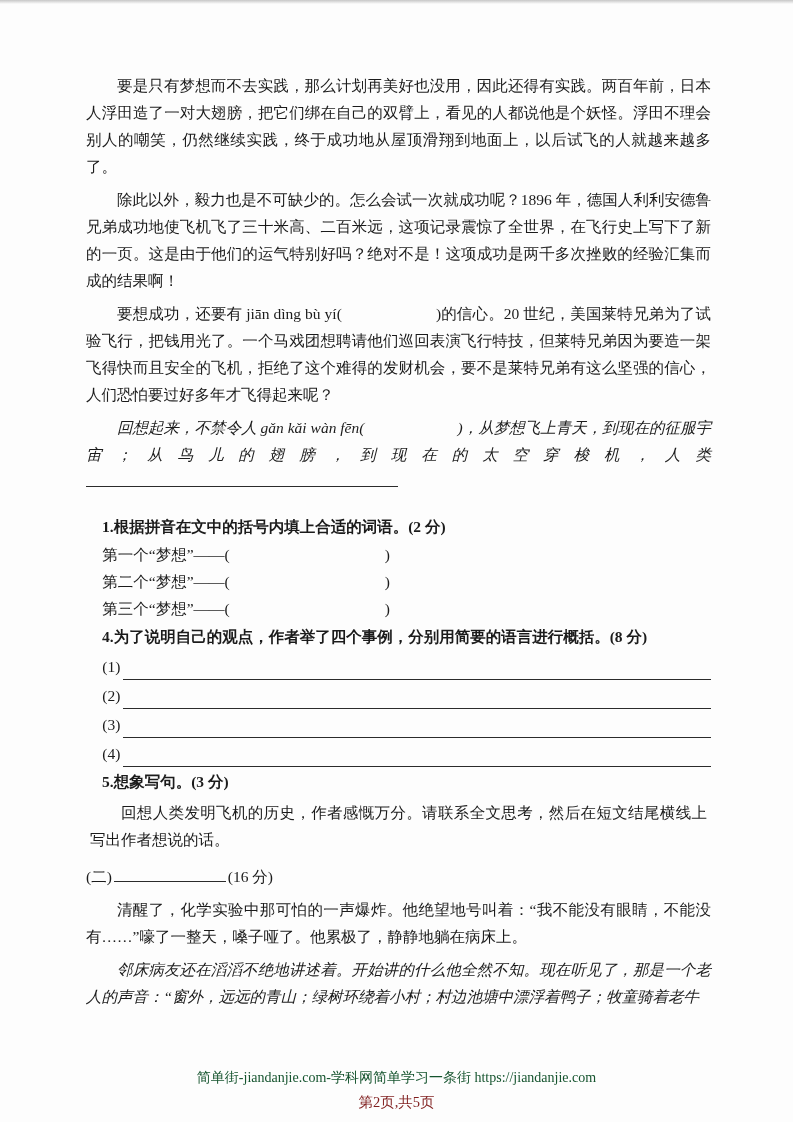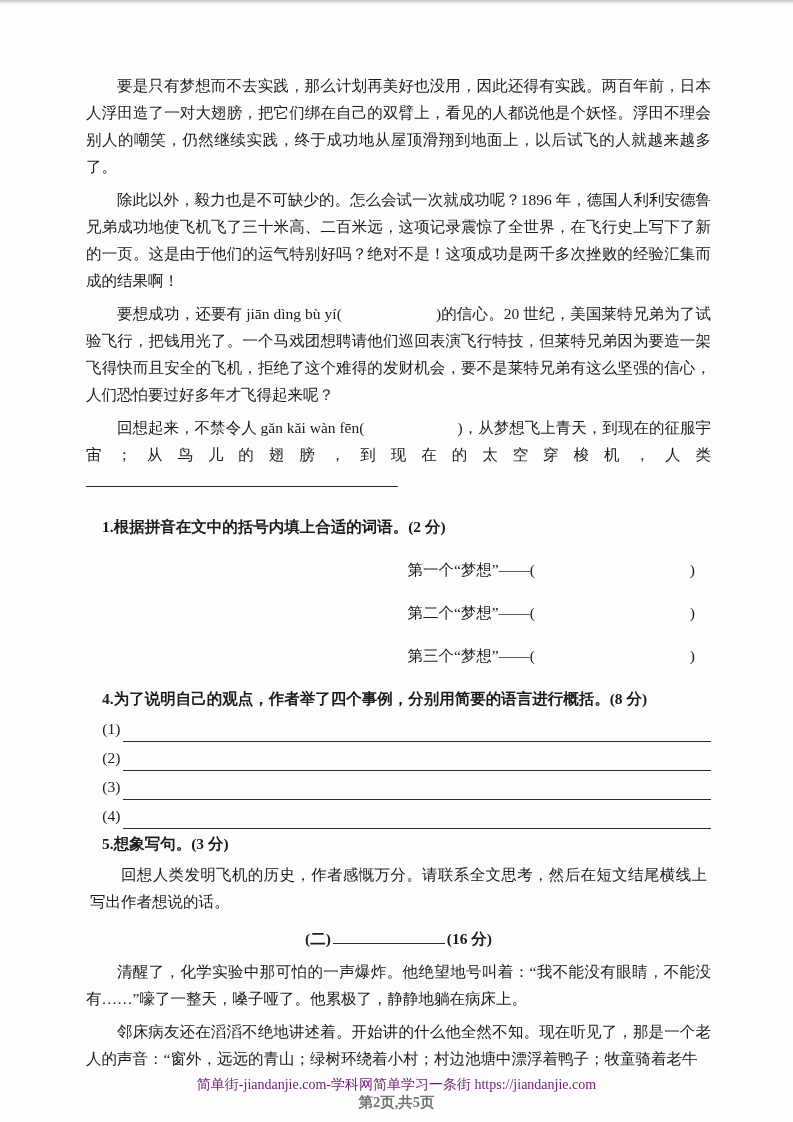--- a/index.html
+++ b/index.html
@@ -23,59 +23,59 @@
   .content {
     padding: 72px 82px 0 86px;
     font-size: 15.5px;
     line-height: 27px;
   }
   .para {
     margin: 0 0 6px;
     text-indent: 2em;
     text-align: justify;
   }
-  .para.last { margin-bottom: 0; }
+  .para.last { margin-bottom: 0; font-style: italic; }
   .questions { margin-top: 18px; }
   .q {
     margin: 1px 16px;
     font-weight: 700;
     padding-left: 1.35em;
     text-indent: -1.35em;
     text-align: justify;
   }
-  .sub { padding-left: 1.05em; margin: 16px; text-align: right; }
+  .sub { padding-left: 1.05em; margin: 0; }
   .blank-row {
     display: flex; align-items: flex-end;
     padding-left: 1.05em; height: 29px;
   }
   .blank-row .label { flex: none; }
   .blank-fill {
     flex: 1 1 auto;
     border-bottom: 1.5px solid #2b2b2b;
     height: 21px; margin-left: 3px;
   }
   .blank-inline {
     display: inline-block;
     width: 312px; height: 2px;
     border-bottom: 1.5px solid #2b2b2b;
   }
   .q5-body { margin: 4px; text-indent: 2em; text-align: justify; font-weight: 400; }
   .section-head {
-    text-align: center; font-weight: 700;
+    text-align: left; font-weight: 400;
     margin: 10px 0 6px;
   }
   .head-blank {
     display: inline-block;
     width: 112px; height: 2px;
     border-bottom: 1.5px solid #2b2b2b;
     margin: 0 2px;
   }
   .footer { position: absolute; left: 0; right: 0; text-align: center; }
-  .footer-1 { bottom: 28px; color: #701a75; font-size: 14px; }
-  .footer-2 { bottom: 10px; color: #737373; font-size: 14.5px; font-weight: bold; }
+  .footer-1 { bottom: 35px; color: #14532d; font-size: 14px; }
+  .footer-2 { bottom: 10px; color: #7f1d1d; font-size: 14.5px; }
 </style>
 </head>
 <body>
 
 <div class="page">
   <div class="scan-edge-top"></div>
 
   <main class="content">
 
     <section>

